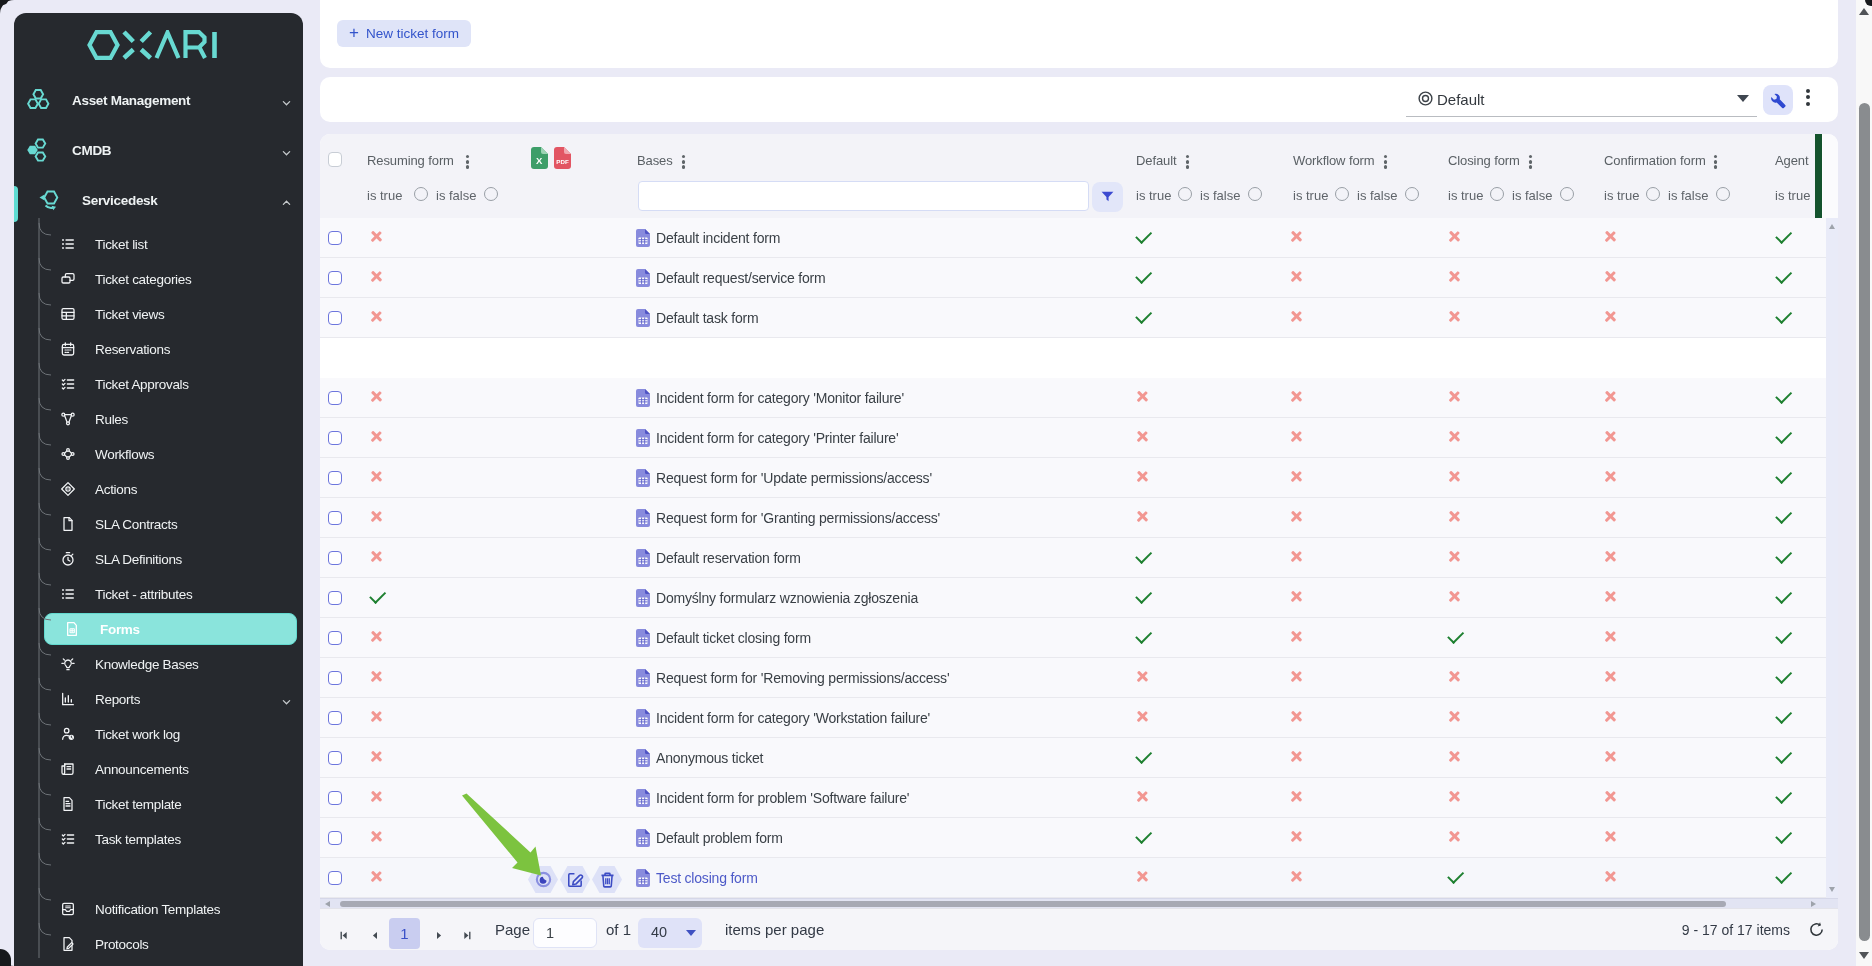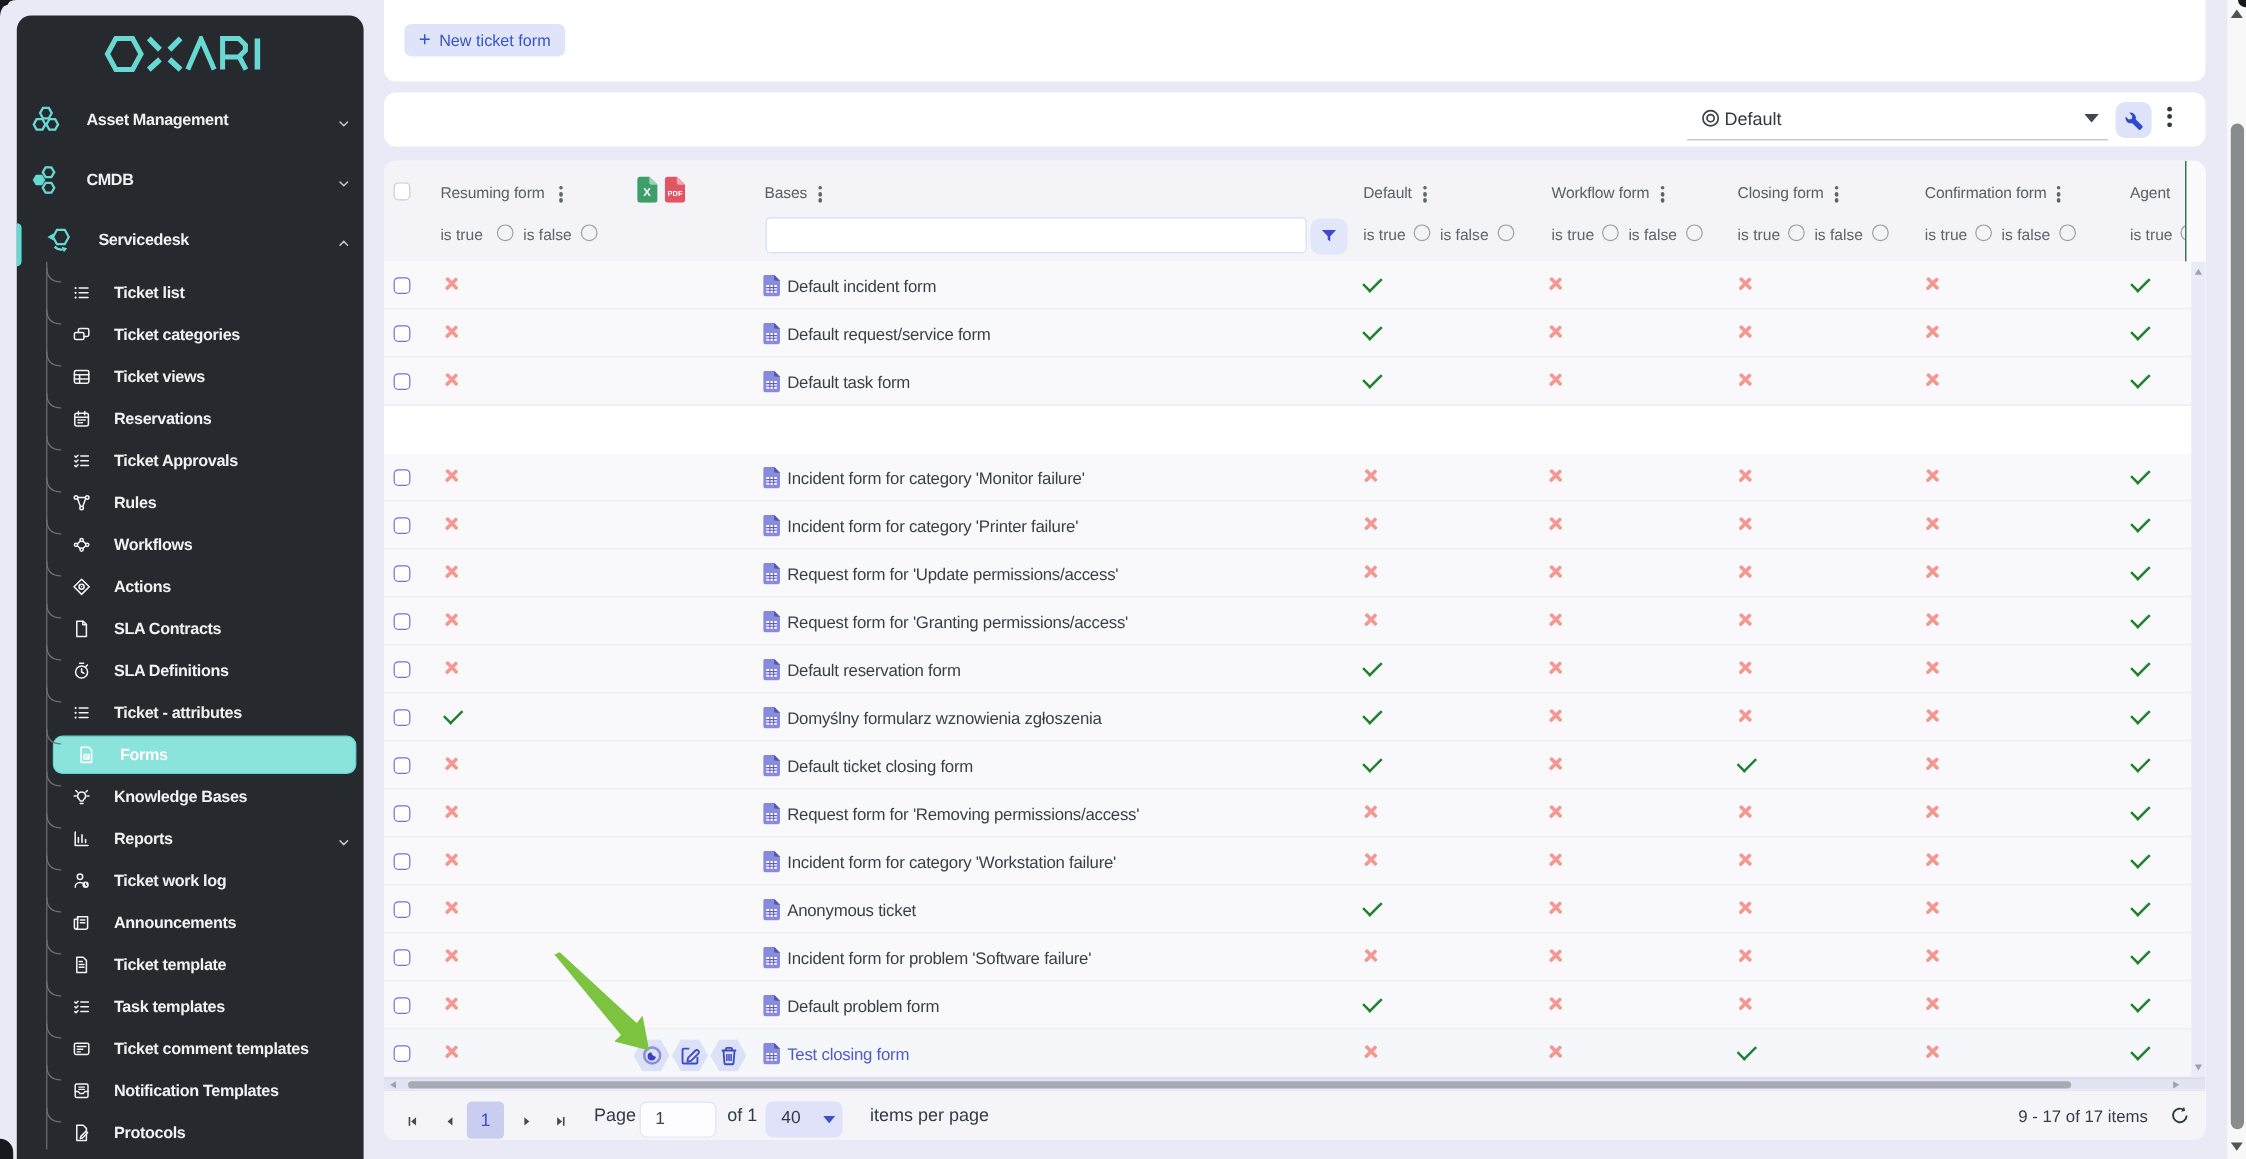--- a/index.html
+++ b/index.html
@@ -8,39 +8,39 @@
 
 .sb{position:absolute;left:14px;top:13px;width:289px;height:953px;background:#26292e;border-radius:12px 12px 0 0;overflow:hidden;}
 .logo{position:absolute;left:72px;top:17px;}
 .mi{position:absolute;left:0;height:35px;width:289px;color:#eef2f3;font-size:13.5px;letter-spacing:-0.3px;}
 .mi .ic{position:absolute;left:11px;top:50%;transform:translateY(-50%);width:26px;height:26px;display:flex;align-items:center;justify-content:center;}
 .mi .tx{position:absolute;left:58px;top:50%;transform:translateY(-50%);font-weight:700;}
 .ch{position:absolute;right:12px;top:50%;transform:translateY(-50%);width:9px;height:9px;}
 .si{position:absolute;height:35px;width:289px;color:#f0f3f4;font-size:13.5px;letter-spacing:-0.3px;}
 .si .ic svg{width:16px;height:16px;}
 .si .ic{position:absolute;left:43px;top:50%;transform:translateY(-50%);width:22px;height:22px;display:flex;align-items:center;justify-content:center;}
-.si .tx{position:absolute;left:81px;top:50%;transform:translateY(-50%);font-weight:700;}
+.si .tx{position:absolute;left:81px;top:50%;transform:translateY(-50%);font-weight:400;}
 .teal-bar{position:absolute;left:0;top:173px;width:4px;height:36px;background:#5fdcd2;border-radius:0 4px 4px 0;}
 .hl{position:absolute;left:30px;top:600px;width:253px;height:32px;background:#8ae4dc;border:1.5px solid #62d9cf;border-radius:8px;}
 .tree{position:absolute;left:23px;top:200px;}
 
 .topband{position:absolute;left:320px;top:0;width:1518px;height:68px;background:#fff;border-radius:0 0 10px 10px;}
 .newbtn{position:absolute;left:17px;top:20px;width:134px;height:27px;background:#dfe4f8;border-radius:6px;color:#3354cb;font-size:13.5px;display:flex;align-items:center;justify-content:center;gap:7px;font-weight:400;}
 .newbtn .plus{font-size:17px;font-weight:400;margin-top:-1px;}
 .toolbar{position:absolute;left:320px;top:77px;width:1518px;height:45px;background:#fff;border-radius:10px;}
 .tb-eye{position:absolute;left:1097px;top:13px;}
 .tb-def{position:absolute;left:1117px;top:13.5px;font-size:15px;color:#33383e;}
 .tb-line{position:absolute;left:1086px;top:39px;width:351px;height:1px;background:#b9bcc1;}
 .tb-caret{position:absolute;left:1417px;top:18px;width:0;height:0;border-left:6px solid transparent;border-right:6px solid transparent;border-top:7px solid #3f4650;}
 .tb-wrench{position:absolute;left:1443px;top:8px;width:30px;height:30px;background:#dfe3fa;border-radius:8px;display:flex;align-items:center;justify-content:center;}
 .tb-kebab{position:absolute;left:1486px;top:9px;}
 .dots i{display:block;width:4px;height:4px;border-radius:50%;background:#31373c;margin:2.6px auto;}
 
 .card{position:absolute;left:320px;top:134px;width:1518px;height:816px;background:#fff;border-radius:10px;overflow:hidden;}
-.thead{position:absolute;left:0;top:0;width:1502px;height:84px;background:#f3f3f8;border-right:1px solid #14532d;overflow:hidden;}
+.thead{position:absolute;left:0;top:0;width:1502px;height:84px;background:#f3f3f8;border-right:7px solid #14532d;overflow:hidden;}
 .hstrip{position:absolute;left:1503px;top:0;width:15px;height:84px;background:#fbfbfd;}
 .hcb{position:absolute;left:8px;top:18px;width:13.5px;height:15px;border:1.4px solid #c8cdd5;border-radius:4px;background:#fff;}
 .htx{position:absolute;top:19px;font-size:13px;letter-spacing:-0.1px;color:#5a6065;white-space:nowrap;}
 .hdots{position:absolute;top:19px;}
 .hdots i{display:block;width:3.4px;height:3.4px;border-radius:50%;background:#5f6569;margin:1.9px auto;}
 .ftx{position:absolute;top:54px;font-size:13px;color:#5f646a;white-space:nowrap;}
 .rad{position:absolute;top:53px;width:14px;height:14px;border:1.5px solid #999fa6;border-radius:50%;}
 .fname{position:absolute;left:318px;top:47px;width:451px;height:30px;border:1px solid #d5dcf5;border-radius:4px;background:#fff;}
 .ffun{position:absolute;left:772px;top:48px;width:31px;height:30px;background:#e2e6f9;border-radius:8px;display:flex;align-items:center;justify-content:center;}
 .tbody{position:absolute;left:0;top:84px;width:1506px;height:680px;}
@@ -299,30 +299,20 @@
         <span class="tx">Ticket template</span>
       </div>
     <div class="si" style="top:808.5px">
         <span class="ic">
           <svg width="18" height="18" viewBox="0 0 24 24" fill="none" stroke="#f2f4f6" stroke-width="1.9" stroke-linecap="round" stroke-linejoin="round">
             <path d="M3.5 6l1.5 1.5L7.5 5M3.5 12l1.5 1.5L7.5 11M3.5 18l1.5 1.5L7.5 17M11 6h9.5M11 12h9.5M11 18h9.5"></path>
           </svg>
         </span>
         <span class="tx">Task templates</span>
       </div>
-    <div class="si" style="top:843.5px">
-        <span class="ic">
-          <svg width="18" height="18" viewBox="0 0 24 24" fill="none" stroke="#f2f4f6" stroke-width="1.9" stroke-linecap="round" stroke-linejoin="round">
-            <rect x="3" y="5" width="18" height="14" rx="2"></rect>
-            <path d="M6.5 9h11M6.5 12.5h7"></path>
-            <path d="M6.5 15.8h4" stroke-width="1.6"></path>
-          </svg>
-        </span>
-        <span class="tx">Ticket comment templates</span>
-      </div>
     <div class="si" style="top:878.5px">
         <span class="ic">
           <svg width="18" height="18" viewBox="0 0 24 24" fill="none" stroke="#f2f4f6" stroke-width="1.9" stroke-linecap="round" stroke-linejoin="round">
             <rect x="4" y="3.5" width="16" height="17" rx="2"></rect>
             <path d="M4 13h4l2 2.5h4l2-2.5h4"></path>
             <path d="M8.5 7.5h7M8.5 10.2h7" stroke-width="1.6"></path>
           </svg>
         </span>
         <span class="tx">Notification Templates</span>
       </div>

